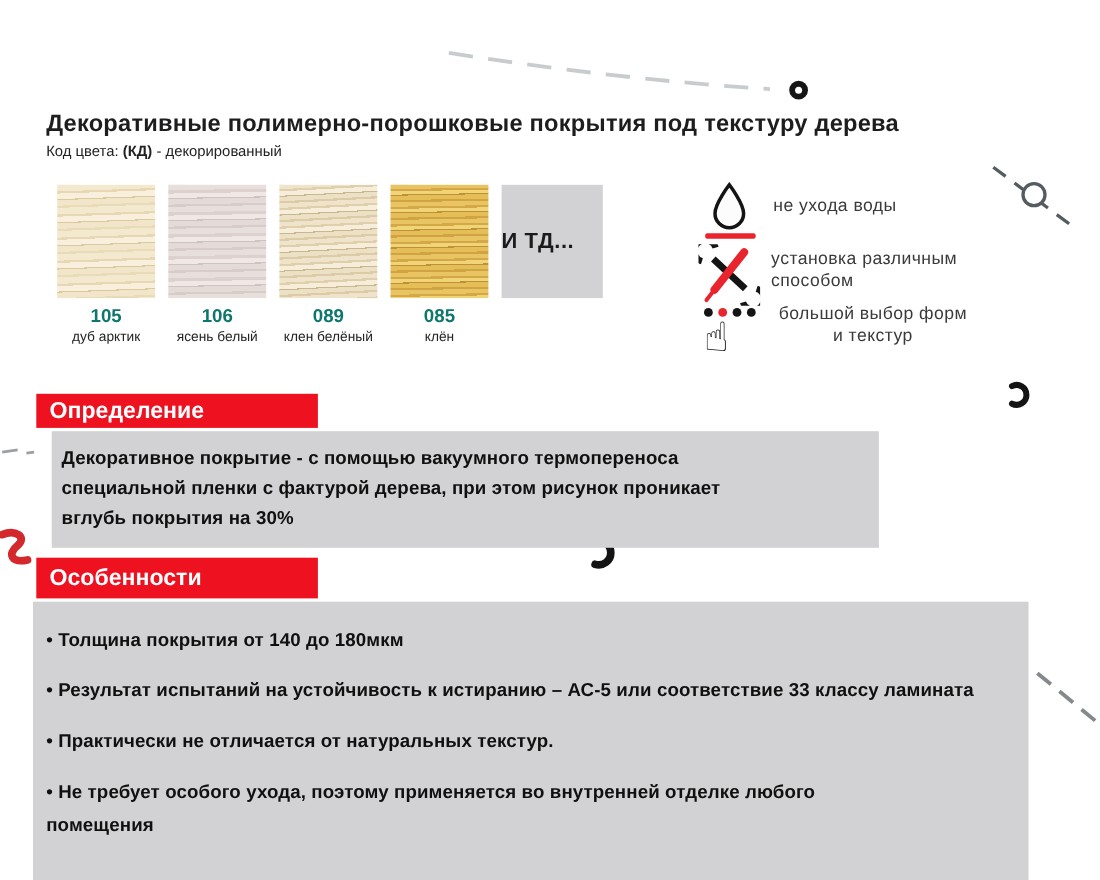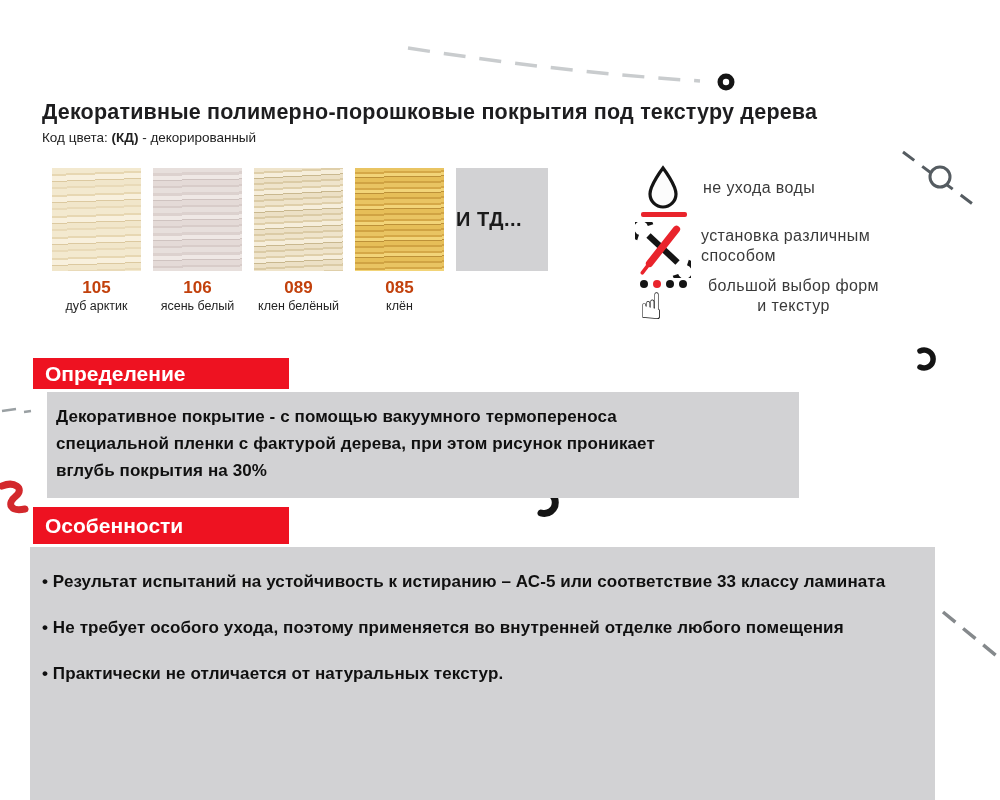--- a/index.html
+++ b/index.html
@@ -9,21 +9,21 @@
   .deco { position:absolute; inset:0; width:1000px; height:800px; pointer-events:none; }
 
   .title { position:absolute; left:42px; top:60px; font-size:21.5px; font-weight:bold; color:#1d1d1f; letter-spacing:.2px; }
   .subtitle { position:absolute; left:42px; top:90px; font-size:13.5px; color:#222; }
   .subtitle b { font-weight:bold;text-align:right; }
 
   
   .swatch-row { position:absolute; left:52px; top:128px; display:flex; gap:12px; }
   .swatch-card { width:89px; text-align:center; }
   .swatch { width:89px; height:103px; }
-  .sw-code { margin-top:7px; font-size:17px; font-weight:bold; color:#c2410c; }
+  .sw-code { margin-top:7px; font-size:17px; font-weight:bold; color:#0f766e; }
   .sw-name { margin-top:1px; font-size:12.5px; color:#242424; white-space:nowrap; }
 
   .s1 { background:
     repeating-linear-gradient(178deg,#f3e9cf 0 6px,#e7d7b2 6px 8px,#f8f0dd 8px 13px,#dcc9a0 13px 14px,#f1e6ca 14px 19px,#e9dab8 19px 21px); }
   .s2 { background:
     repeating-linear-gradient(179deg,#e7dfdc 0 5px,#dcd1ce 5px 8px,#efe8e5 8px 12px,#cfc3c0 12px 13px,#e4dad7 13px 18px,#d8ccc9 18px 20px); }
   .s3 { background:
     repeating-linear-gradient(177deg,#efe4cb 0 4px,#dfcfaa 4px 6px,#f6eedb 6px 10px,#c9b88f 10px 11px,#ece0c5 11px 15px,#dbcba6 15px 17px); }
   .s4 { background:
     repeating-linear-gradient(179deg,#e9c462 0 4px,#d5a847 4px 6px,#f2d478 6px 9px,#bd9138 9px 10px,#e6be58 10px 14px,#d0a343 14px 16px); }
@@ -139,19 +139,20 @@
   </div>
 
   <div class="red-tag tag-def">Определение</div>
   <div class="gray-box def-box">
     <p>Декоративное покрытие - с помощью вакуумного термопереноса специальной пленки с фактурой дерева, при этом рисунок проникает вглубь покрытия на 30%</p>
   </div>
 
   <div class="red-tag tag-feat">Особенности</div>
   <div class="gray-box feat-box">
     <ul>
+      <li>• Толщина покрытия от 140 до 180мкм</li>
       <li>• Результат испытаний на устойчивость к истиранию – АС-5 или соответствие 33 классу ламината</li>
+      <li>• Практически не отличается от натуральных текстур.</li>
       <li>• Не требует особого ухода, поэтому применяется во внутренней отделке любого помещения</li>
-      <li>• Практически не отличается от натуральных текстур.</li>
     </ul>
   </div>
 
 </div>
 
 </body></html>

